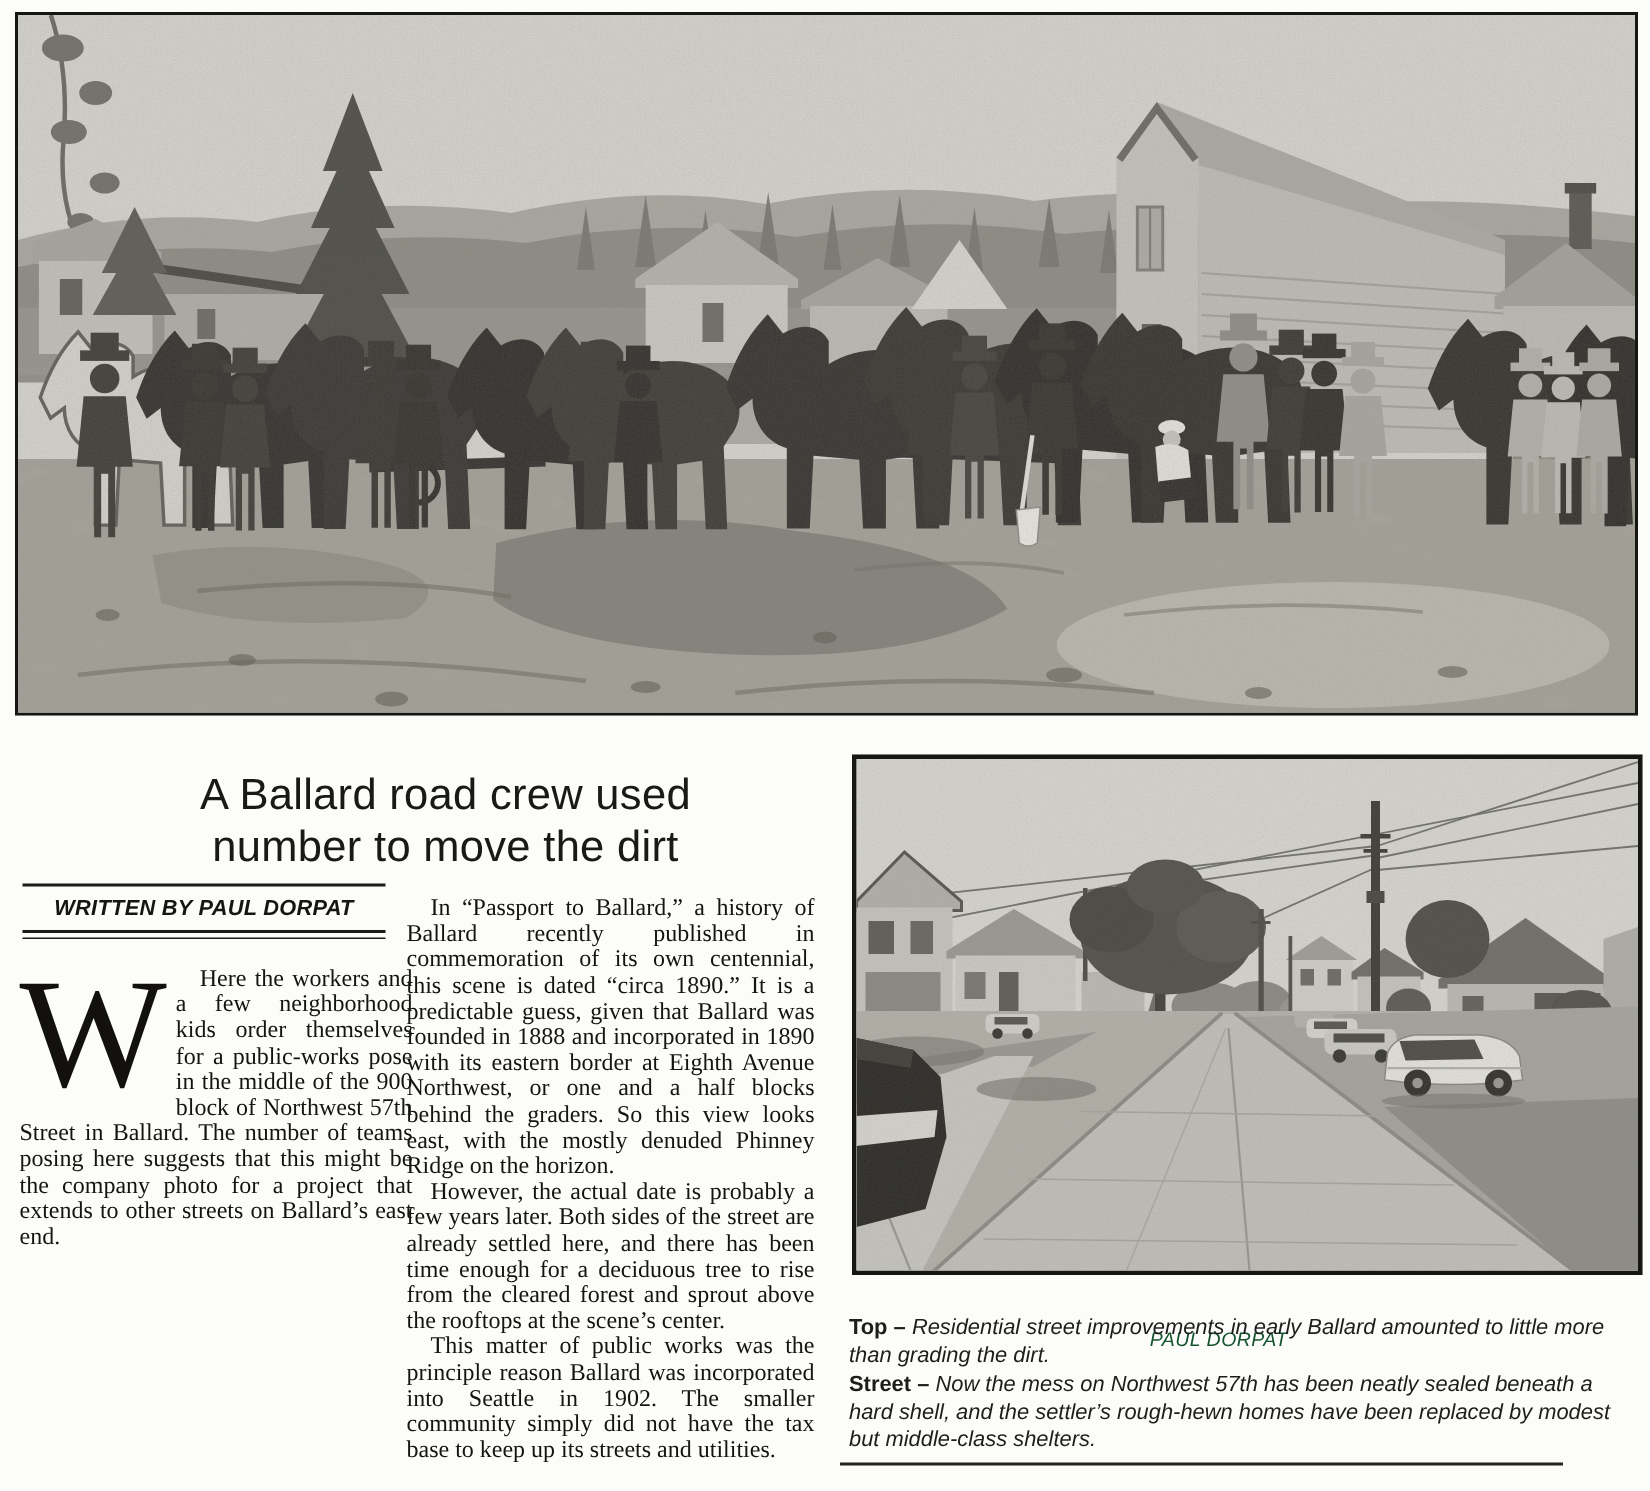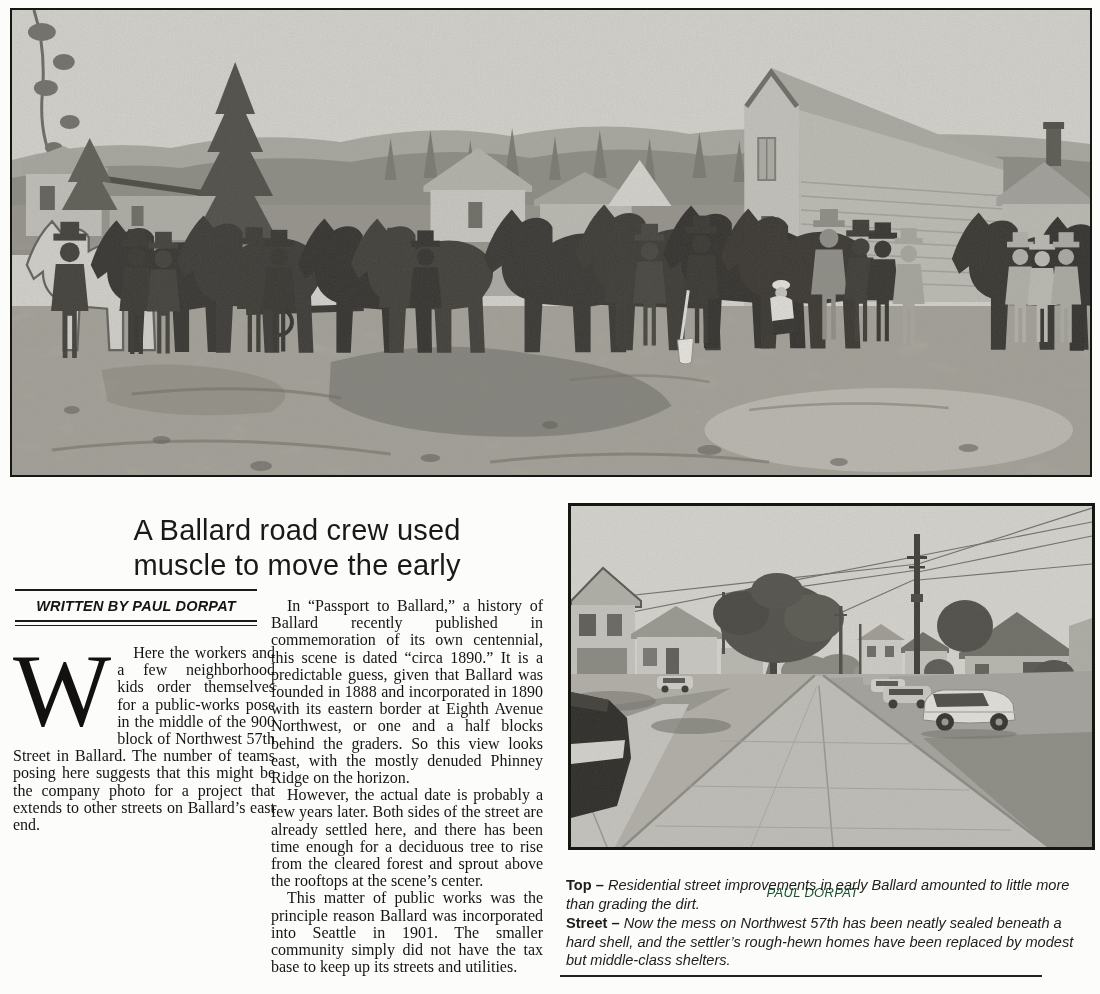--- a/index.html
+++ b/index.html
@@ -221,38 +221,38 @@
         <path d="M-9,9 L15,6 L18,20 L-7,23 Z" fill="#2c2b27"></path>
       </g>
 
       <rect x="0" y="0" width="1082" height="465" filter="url(#grain)" opacity="0.22"></rect>
     </svg>
   </div>
 
   <div class="credit credit-top">COURTESY OF MUSEUM OF HISTORY AND INDUSTRY</div>
 
   <h1 class="headline"><span>A Ballard road crew used</span><br>
-    <span>muscle to move the early</span></h1>
+    <span>number to move the dirt</span></h1>
 
   <div class="byline">
     <div class="rule"></div>
     <span class="byline-text">WRITTEN BY PAUL DORPAT</span>
     <div class="rule"></div>
     <div class="rule thin"></div>
   </div>
 
   <div class="col col-left">
     <p><span class="dropcap">W</span></p>
     <p class="indent">Here the workers and a few neighborhood kids order themselves for a public-works pose in the middle of the 900 block of Northwest 57th Street in Ballard. The number of teams posing here suggests that this might be the company photo for a project that extends to other streets on Ballard’s east end.</p>
   </div>
 
   <div class="col col-mid">
     <p class="indent">In “Passport to Ballard,” a history of Ballard recently published in commemoration of its own centennial, this scene is dated “circa 1890.” It is a predictable guess, given that Ballard was founded in 1888 and incorporated in 1890 with its eastern border at Eighth Avenue Northwest, or one and a half blocks behind the graders. So this view looks east, with the mostly denuded Phinney Ridge on the horizon.</p>
     <p class="indent">However, the actual date is probably a few years later. Both sides of the street are already settled here, and there has been time enough for a deciduous tree to rise from the cleared forest and sprout above the rooftops at the scene’s center.</p>
-    <p class="indent">This matter of public works was the principle reason Ballard was incorporated into Seattle in 1901. The smaller community simply did not have the tax base to keep up its streets and utilities.</p>
+    <p class="indent">This matter of public works was the principle reason Ballard was incorporated into Seattle in 1902. The smaller community simply did not have the tax base to keep up its streets and utilities.</p>
   </div>
 
   <div class="photo photo-bottom">
     <svg viewBox="0 0 521 341" preserveAspectRatio="none">
       <defs>
         <filter id="grain2" x="0%" y="0%" width="100%" height="100%">
           <feTurbulence type="fractalNoise" baseFrequency="0.9" numOctaves="2" seed="9"></feTurbulence>
           <feColorMatrix type="matrix" values="0 0 0 0 0.25  0 0 0 0 0.24  0 0 0 0 0.22  0.5 0.5 0.5 0 0"></feColorMatrix>
         </filter>
       </defs>

